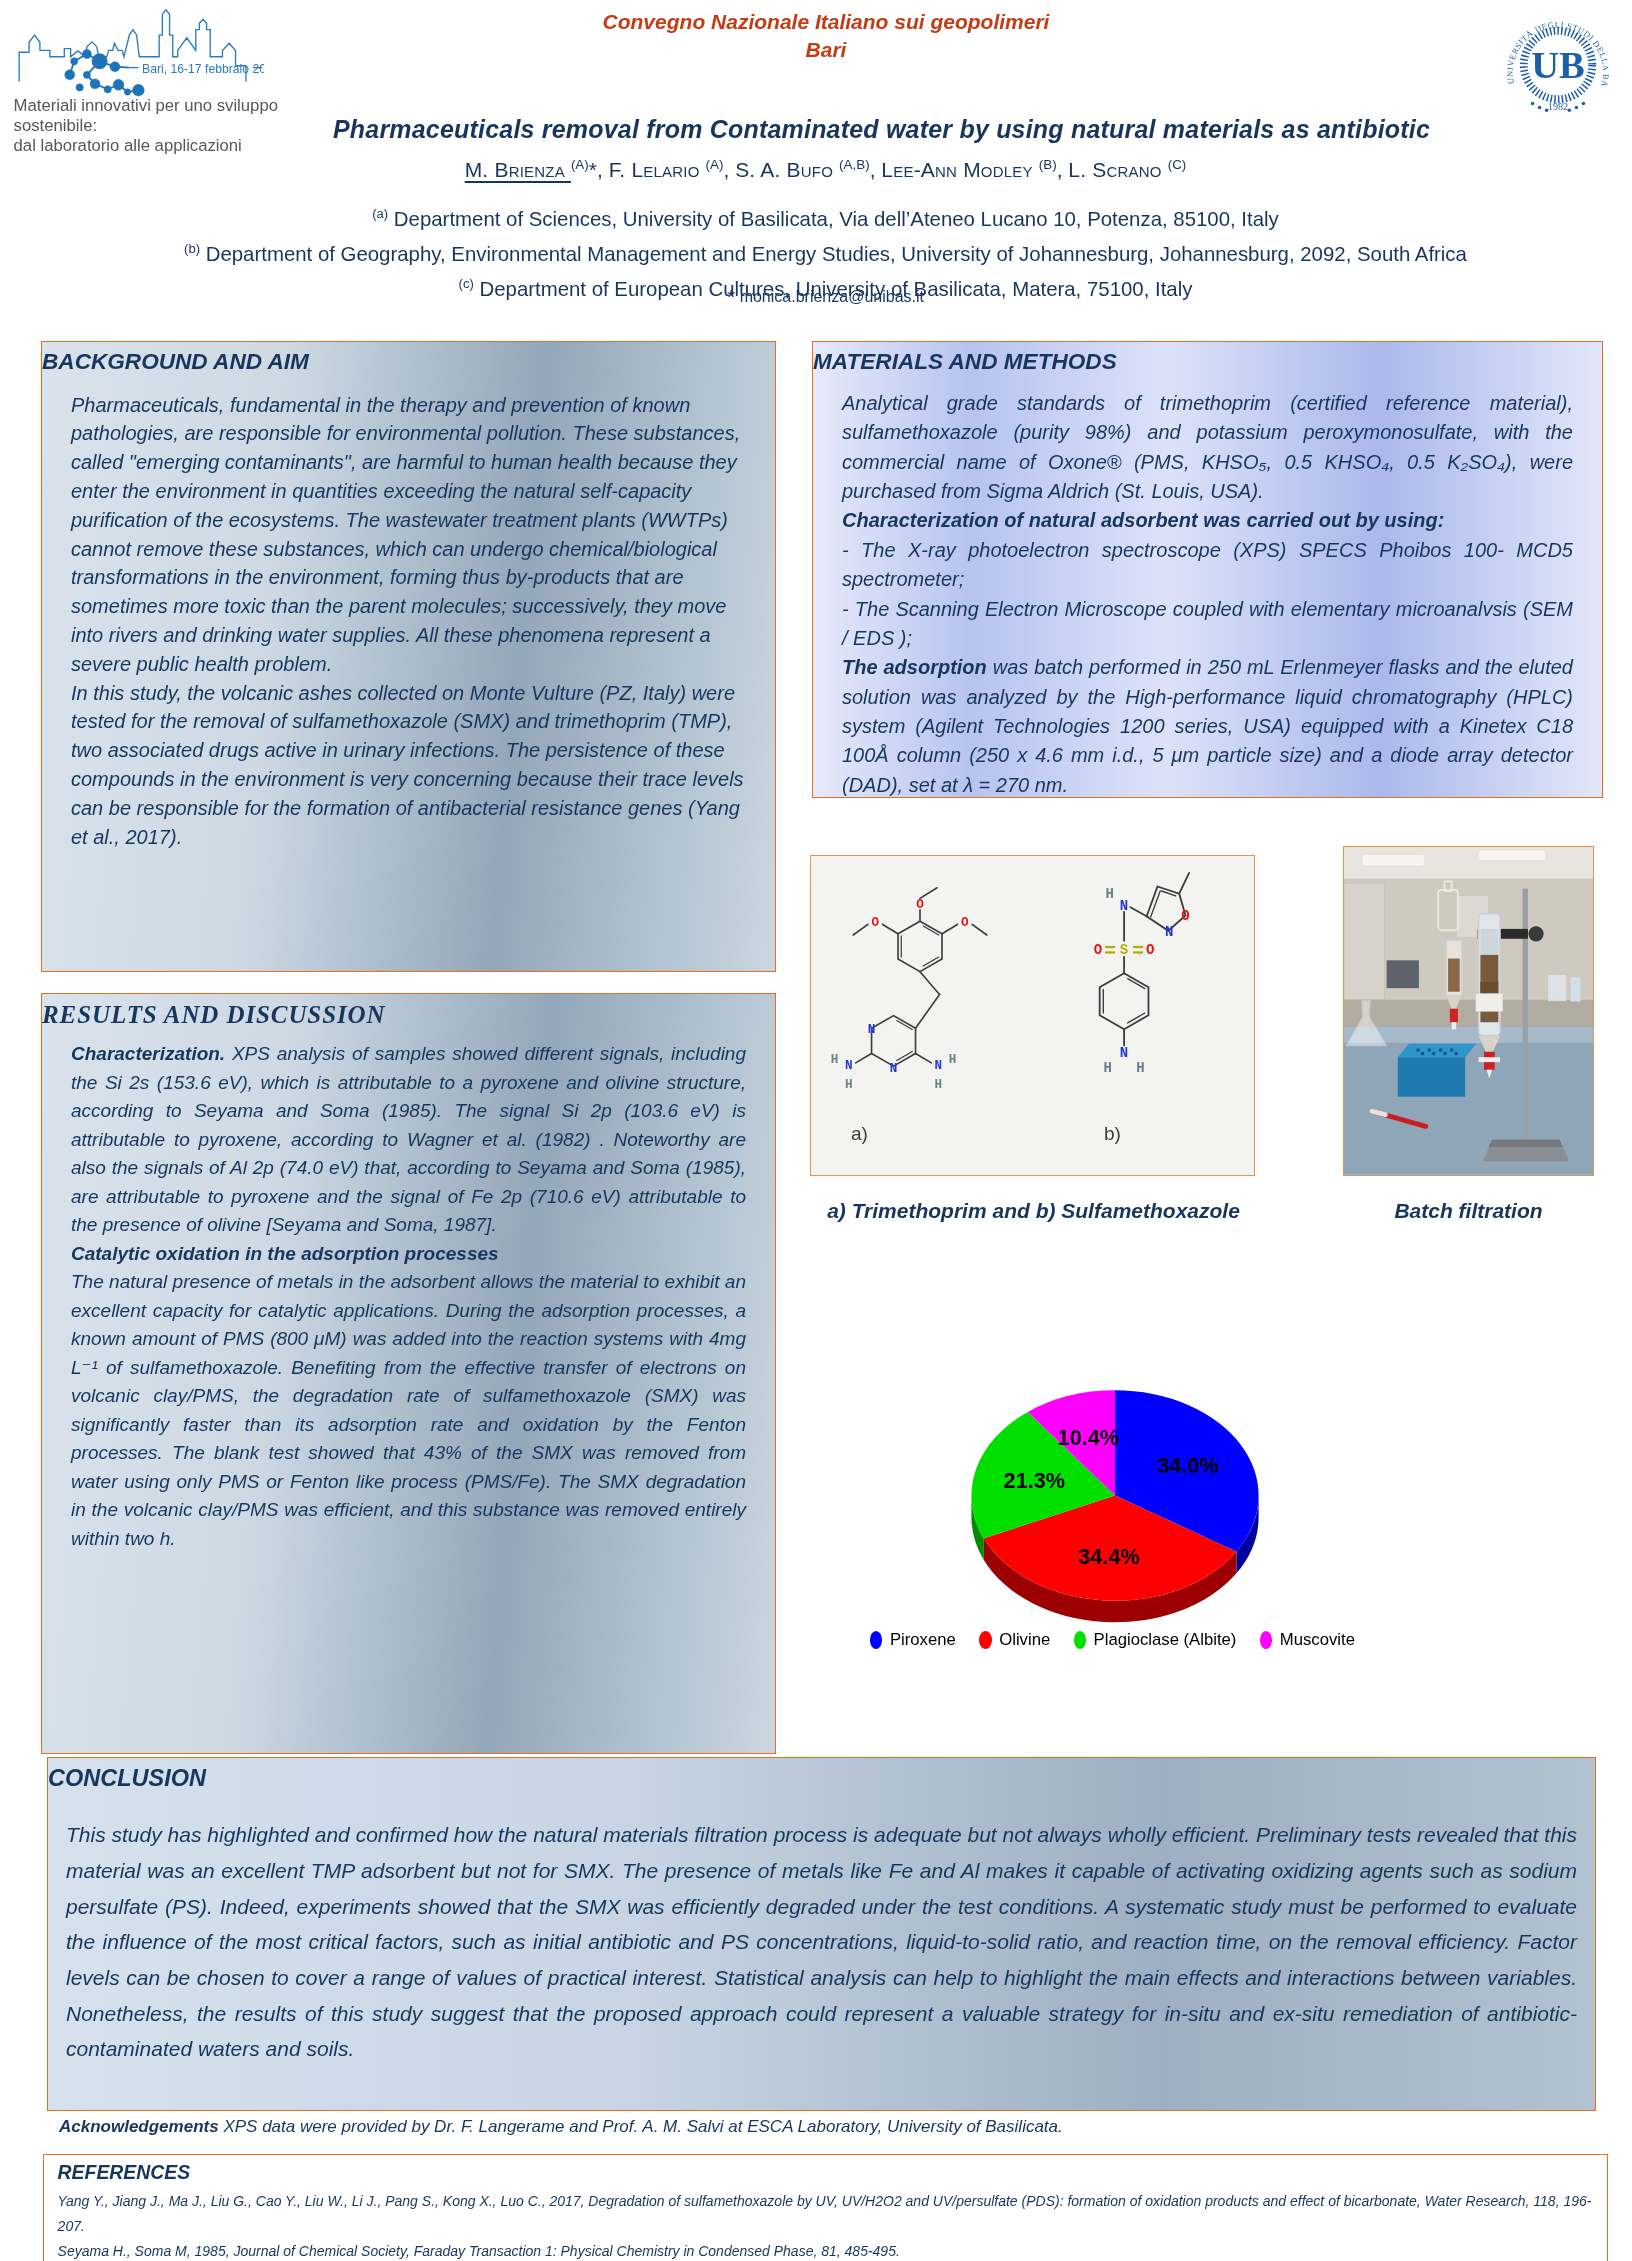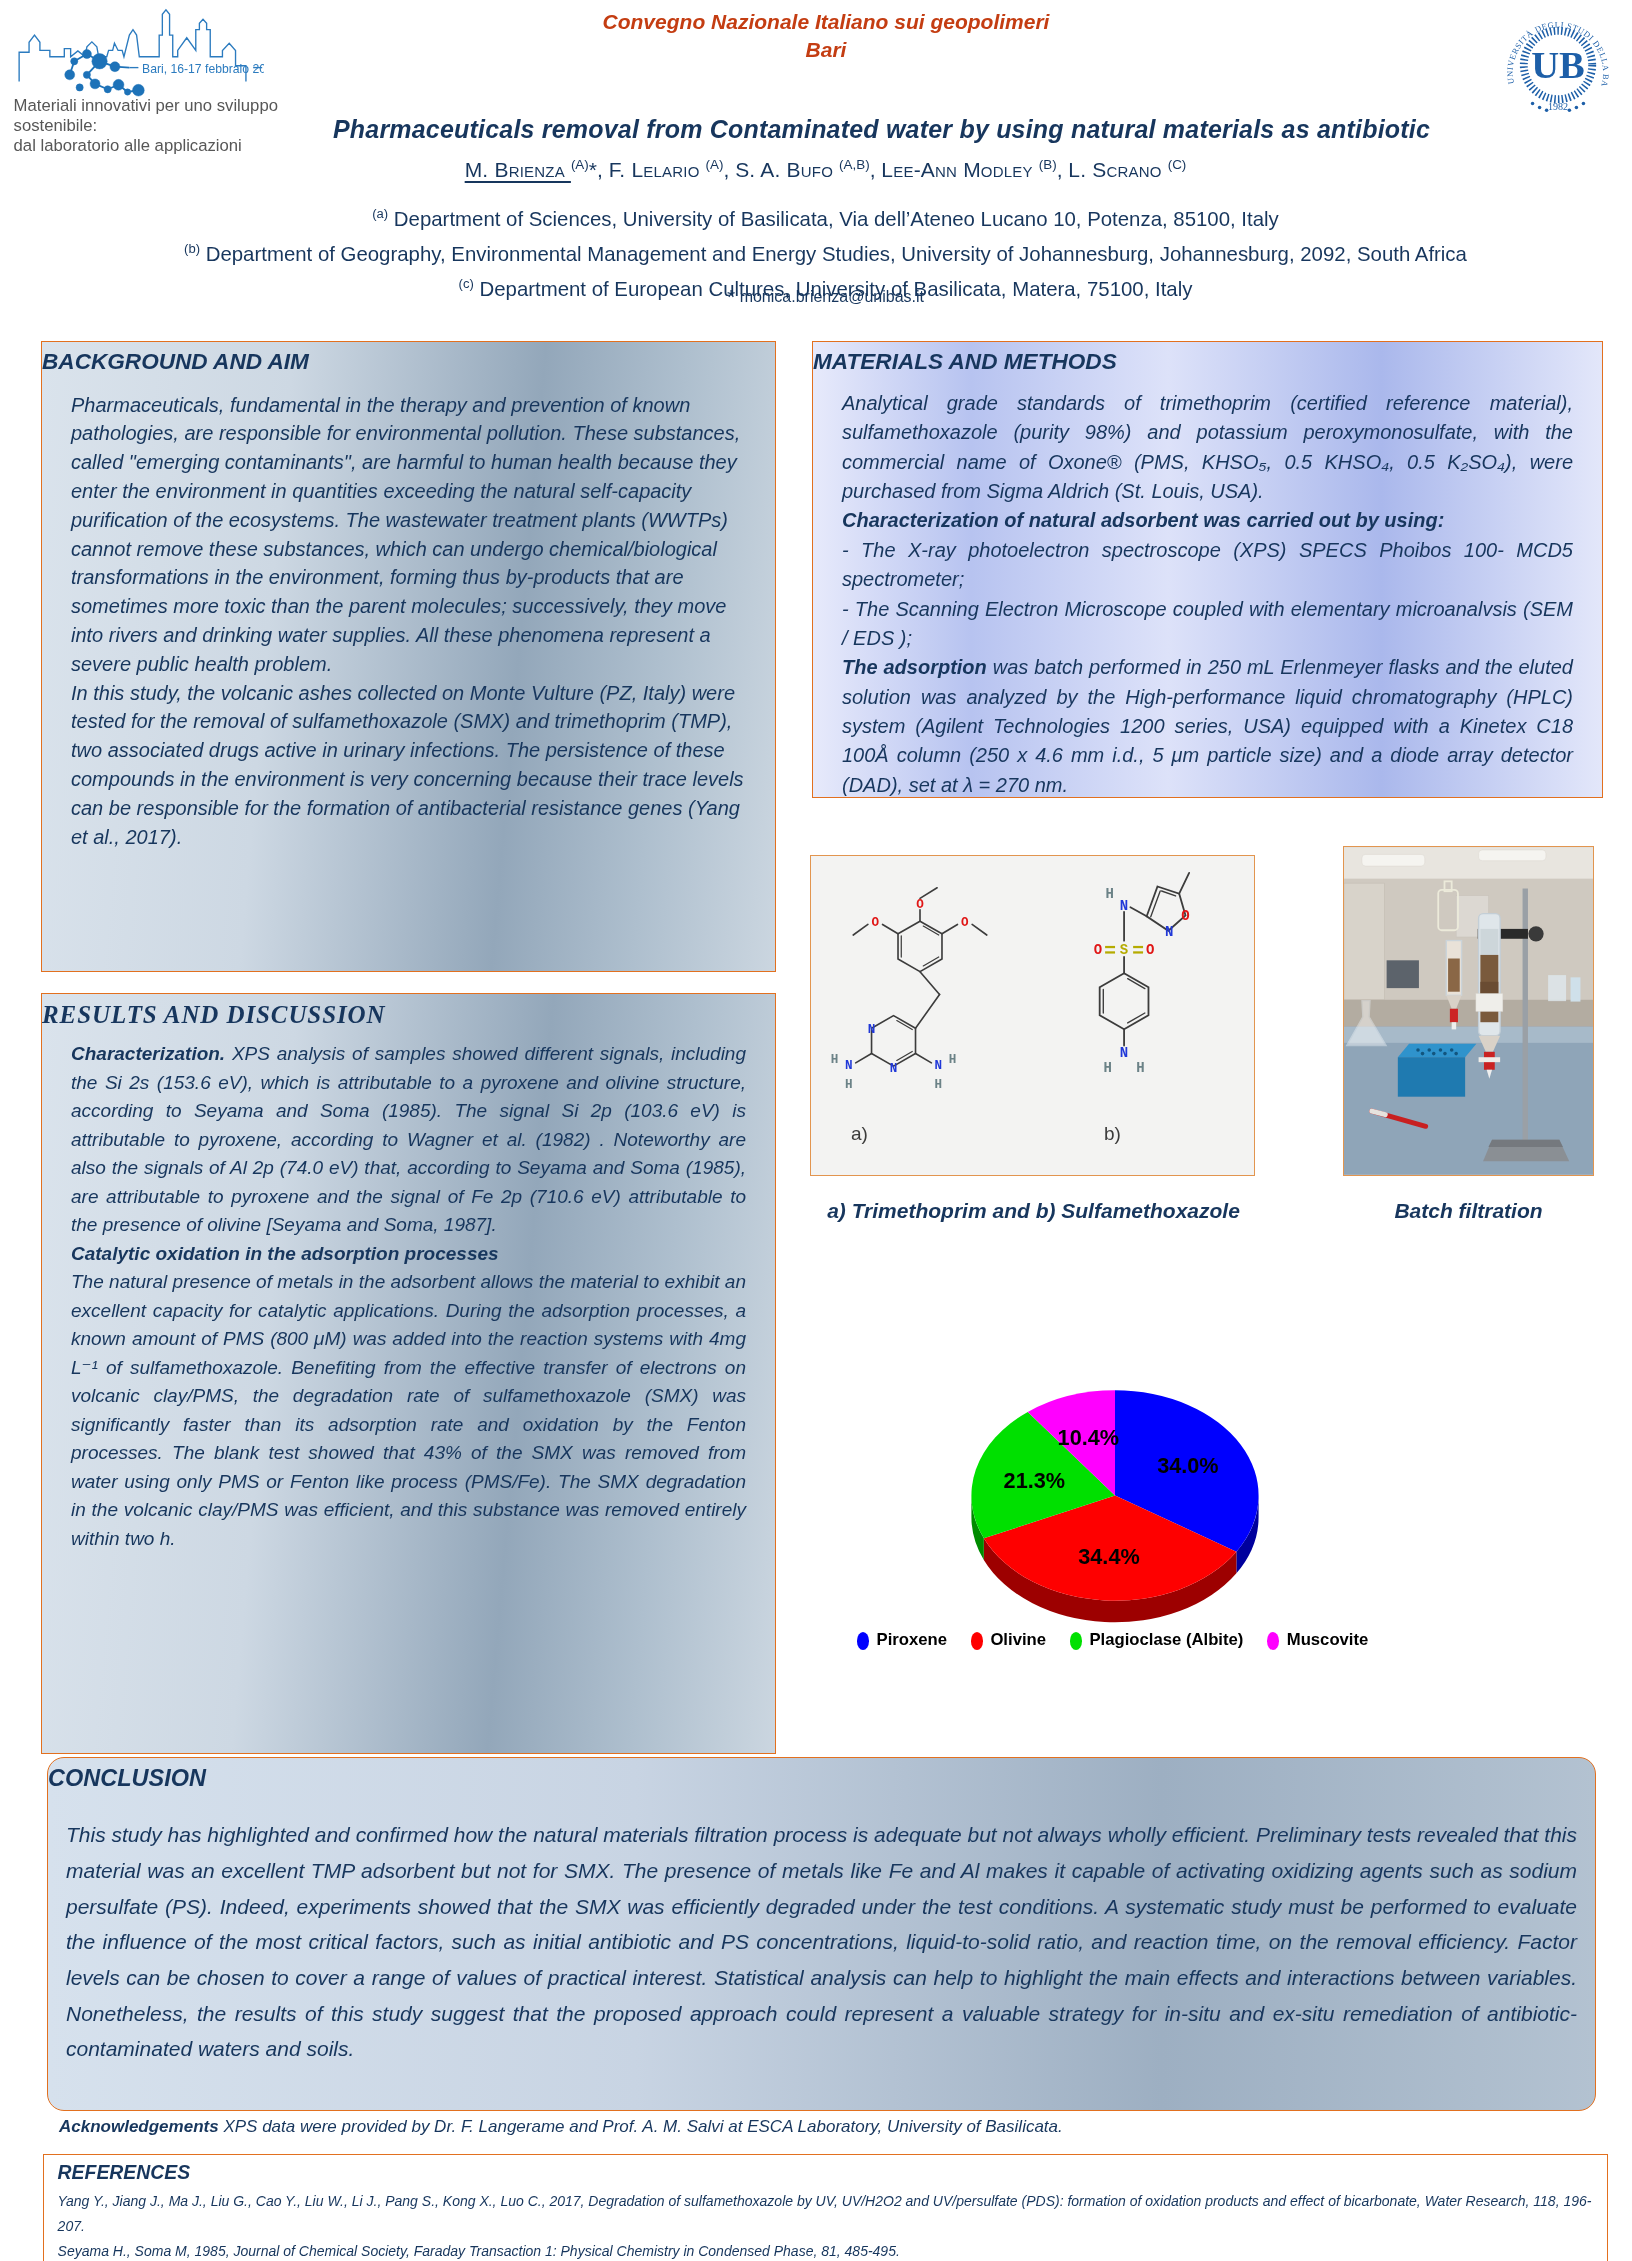--- a/index.html
+++ b/index.html
@@ -36,34 +36,34 @@
   .sec-title.serif{font-family:"Liberation Serif","DejaVu Serif",serif;font-size:25px;letter-spacing:0.9px;}
   .body-txt{font-style:italic;color:#17365d;}
   .pad{padding:0 29px;}
 
   .bgbox{left:41px;top:341px;width:735px;height:631px;}
   .bgbox .body-txt{font-size:20px;line-height:1.44;margin-top:15.4px;}
   .mmbox{left:812px;top:341px;width:791px;height:457px;}
   .mmbox .body-txt{font-size:20px;line-height:1.47;margin-top:13.6px;}
   .resbox{left:41px;top:993px;width:735px;height:761px;}
   .resbox .body-txt{font-size:19px;line-height:1.5;margin-top:11px;}
-  .concbox{left:47px;top:1757px;width:1549px;height:354px;border-radius:17px;}
+  .concbox{left:47px;top:1757px;width:1549px;height:354px;}
   .concbox .body-txt{font-size:21px;line-height:1.7;margin-top:25px;padding:0 18px;}
 
   
   .figpanel{left:810px;top:855px;width:445px;height:321px;background:#f3f3f2;
     border:1.4px solid #e2954f;box-sizing:border-box;}
   .figlabel{position:absolute;font-size:19px;color:#3c3c3c;}
   .photo{left:1343px;top:846px;width:251px;height:330px;border:1.4px solid #e2954f;box-sizing:border-box;}
   .figcap{font-size:21px;font-weight:bold;font-style:italic;color:#17365d;text-align:center;}
 
   
   .pie-label{font:bold 48px "Liberation Sans","DejaVu Sans",sans-serif;fill:#000;text-anchor:middle;}
   .legend{left:796px;top:1630px;width:633px;display:flex;justify-content:center;align-items:center;gap:23.5px;}
-  .legend .item{display:flex;align-items:flex-end;gap:7.7px;font-size:16.7px;font-weight:bold;color:#000;}
+  .legend .item{display:flex;align-items:center;gap:7.7px;font-size:16.7px;font-weight:normal;color:#000;}
   .legend .dot{width:12.2px;height:18px;border-radius:50%;}
 
   
   .ack{left:59px;top:2117px;width:1538px;font-size:17px;font-style:italic;color:#17365d;}
   .refbox{left:43px;top:2154px;width:1565px;height:168px;background:#ffffff;border:1.8px solid #e2701f;box-sizing:border-box;}
   .refbox .rtitle{font-size:19.4px;font-weight:bold;font-style:italic;color:#17365d;margin:6.3px 0 4.5px 13.6px;}
   .refitem{font-size:14px;font-style:italic;color:#17365d;line-height:1.78;margin:0 11.8px 0 13.6px;}
 
   
   .bond{stroke:#3c3c3c;stroke-width:4;fill:none;stroke-linecap:round;}

